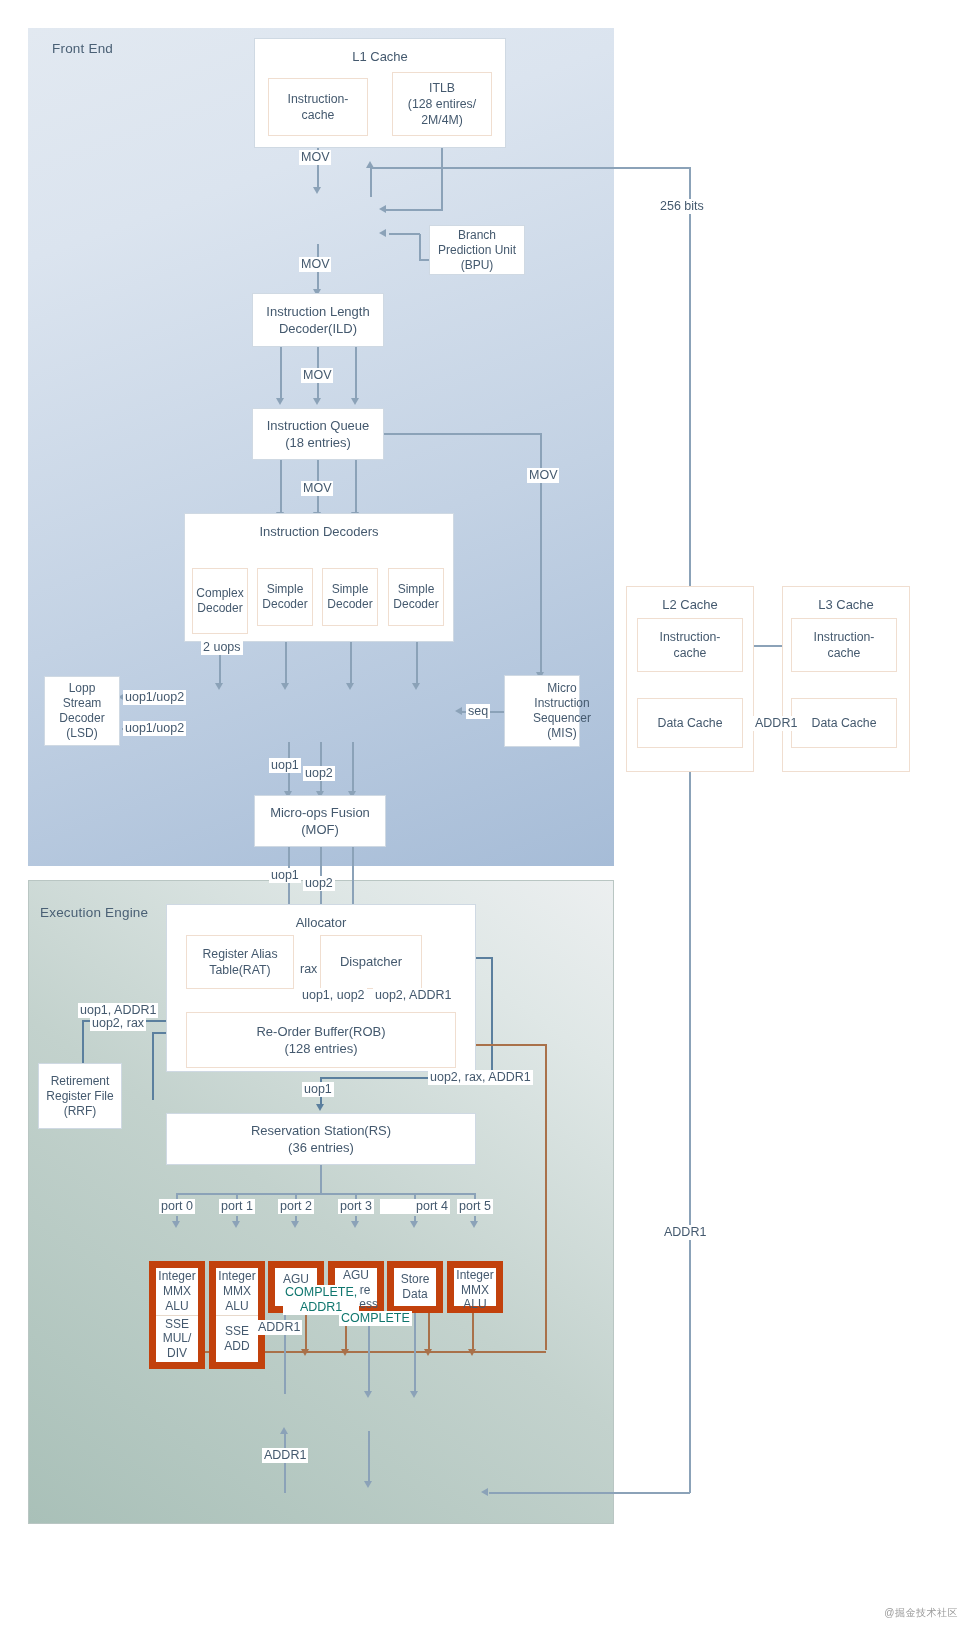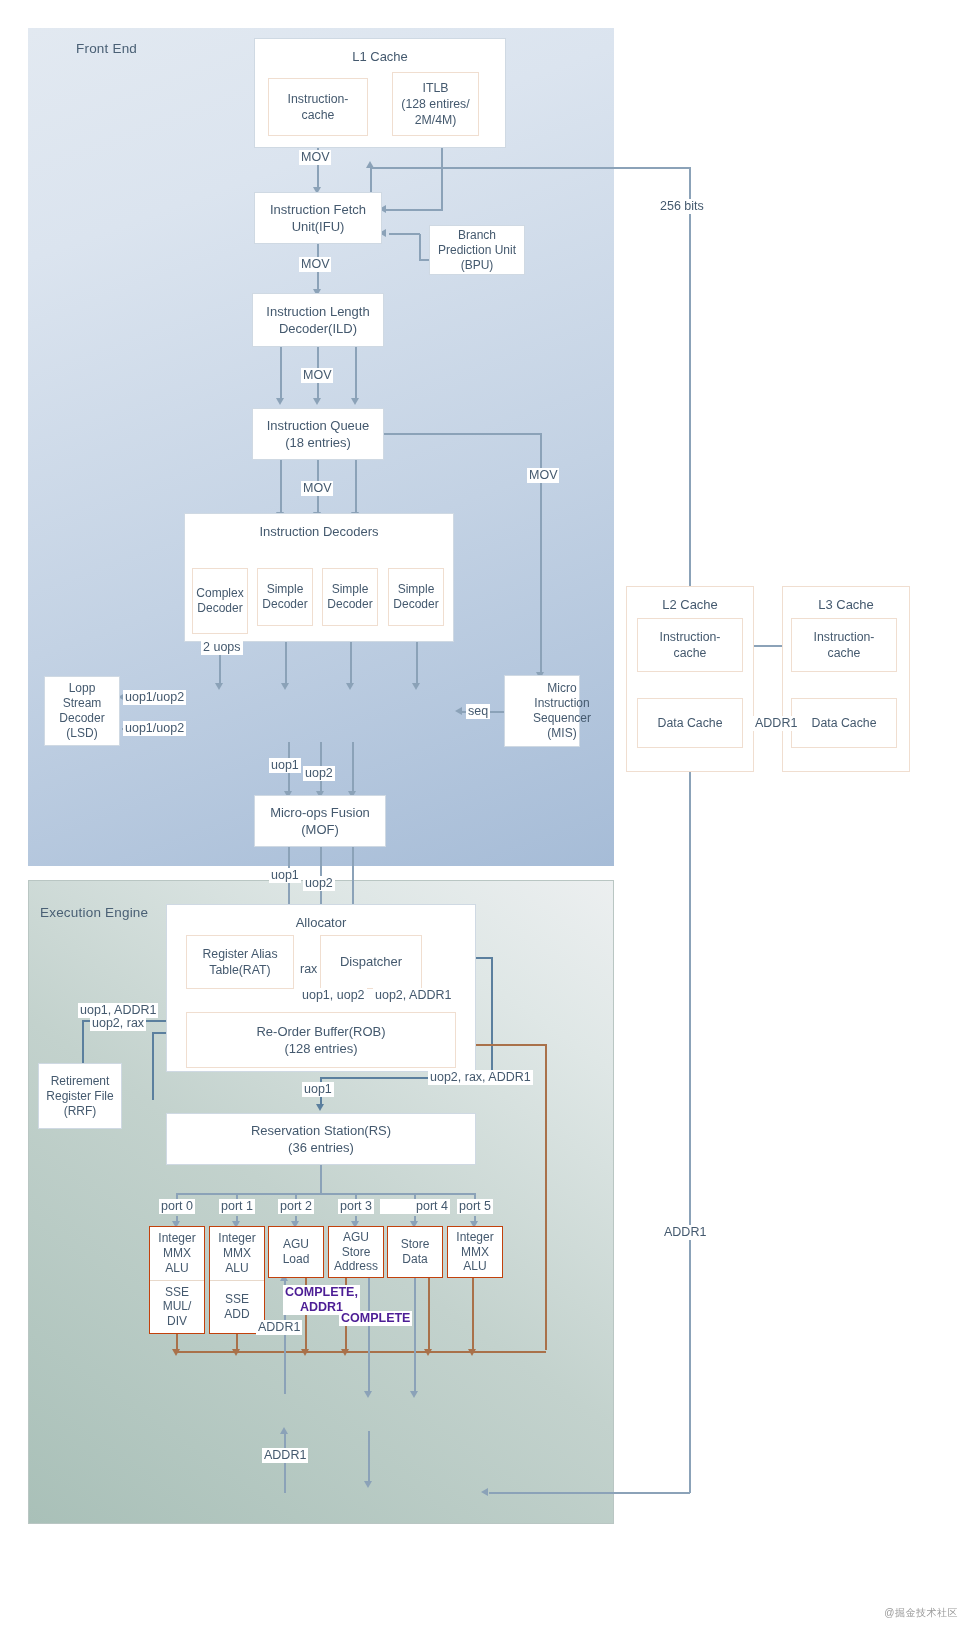--- a/index.html
+++ b/index.html
@@ -24,21 +24,21 @@
   }
   #panel-exec{
     left:28px;top:880px;width:586px;height:644px;
     background:linear-gradient(215deg,#eceff0 0%,#dfe7e6 18%,#c3d2cd 52%,#a9c0b8 100%);
     border:1px solid #b9c6c3;
     box-sizing:border-box;
   }
   .panel-title{
     position:absolute;font-size:13.5px;color:#4a6075;letter-spacing:.2px;white-space:nowrap;
   }
-  #title-frontend{left:52px;top:41px;margin-left:24px;}
+  #title-frontend{left:52px;top:41px;}
   #title-exec{left:40px;top:905px;}
 
   
   .box{
     position:absolute;
     background:#ffffff;
     border:1px solid #cfd9e3;
     box-sizing:border-box;
     display:flex;align-items:center;justify-content:center;
     text-align:center;
@@ -51,23 +51,23 @@
     align-items:flex-start;
     padding-top:9px;
     font-size:13px;
   }
   .box .cap{width:100%;display:block;}
   .box.small{font-size:12.3px;}
   .box.tiny{font-size:12px;line-height:1.25;}
 
   
   .unit{
-    position:absolute;background:#fff;border:1px solid #c2410c;
+    position:absolute;background:#fff;border:7px solid #c2410c;
     box-sizing:border-box;z-index:3;
-    display:flex;flex-direction:column;
+    display:flex;flex-direction:column;margin-top:35px;
   }
   .unit .seg{
     flex:1;display:flex;align-items:center;justify-content:center;
     text-align:center;font-size:12px;line-height:1.22;color:#44596e;
     box-sizing:border-box;
   }
   .unit .seg.div{border-top:1px solid #e8d9cb;}
 
   
   .ln{position:absolute;background:#8ba2b8;z-index:2;}
@@ -90,58 +90,57 @@
   .lbl{
     position:absolute;
     background:#ffffff;
     font-size:12.5px;
     line-height:1.18;
     color:#44596e;
     padding:0 2px;
     white-space:nowrap;
     z-index:4;
   }
-  .lbl.orange{color:#4c1d95;font-weight:bold;}
+  .lbl.orange{color:#0f766e;}
   .lbl.c{transform:translateX(-50%);}
 
   #watermark{
     position:absolute;right:16px;bottom:18px;
     font-size:10px;color:#9a9a9a;letter-spacing:.5px;
     white-space:nowrap;z-index:6;
   }
 </style>
 </head>
 <body>
 
 <div id="stage">
 
   <div class="panel" id="panel-frontend"></div>
   <div class="panel-title" id="title-frontend">Front End</div>
 
   <div class="box group" style="left:254px;top:38px;width:252px;height:110px;">
     <span class="cap">L1 Cache</span>
   </div>
   <div class="box peach small" style="left:268px;top:78px;width:100px;height:58px;">Instruction-<br>cache</div>
-  <div class="box peach small" style="left:392px;top:72px;width:87px;height:64px;">ITLB<br>(128 entires/<br>2M/4M)</div>
+  <div class="box peach small" style="left:392px;top:72px;width:100px;height:64px;">ITLB<br>(128 entires/<br>2M/4M)</div>
 
   <div class="ln v" style="left:317px;top:136px;height:54px;"></div>
   <div class="arw down" style="left:313px;top:187px;"></div>
   <div class="lbl" style="left:299px;top:150px;">MOV</div>
 
   <div class="ln v" style="left:441px;top:136px;height:74px;"></div>
   <div class="ln h" style="left:385px;top:209px;width:58px;"></div>
   <div class="arw left" style="left:379px;top:205px;"></div>
 
   <div class="ln v" style="left:370px;top:168px;height:29px;"></div>
   <div class="arw up" style="left:366px;top:161px;"></div>
   <div class="ln h" style="left:370px;top:167px;width:320px;"></div>
   <div class="ln v" style="left:689px;top:167px;height:1326px;"></div>
   <div class="lbl" style="left:658px;top:199px;">256 bits</div>
 
-  <div class="box" style="left:254px;top:192px;width:128px;height:52px;">Instruction Fetch<br>Unit(IFU)</div>
 
   <div class="box tiny" style="left:429px;top:225px;width:96px;height:50px;">Branch<br>Prediction Unit<br>(BPU)</div>
   <div class="ln v" style="left:419px;top:234px;height:26px;"></div>
   <div class="ln h" style="left:419px;top:259px;width:12px;"></div>
   <div class="ln h" style="left:389px;top:233px;width:31px;"></div>
   <div class="arw left" style="left:379px;top:229px;"></div>
 
   <div class="ln v" style="left:317px;top:244px;height:48px;"></div>
   <div class="arw down" style="left:313px;top:289px;"></div>
   <div class="lbl" style="left:299px;top:257px;">MOV</div>

